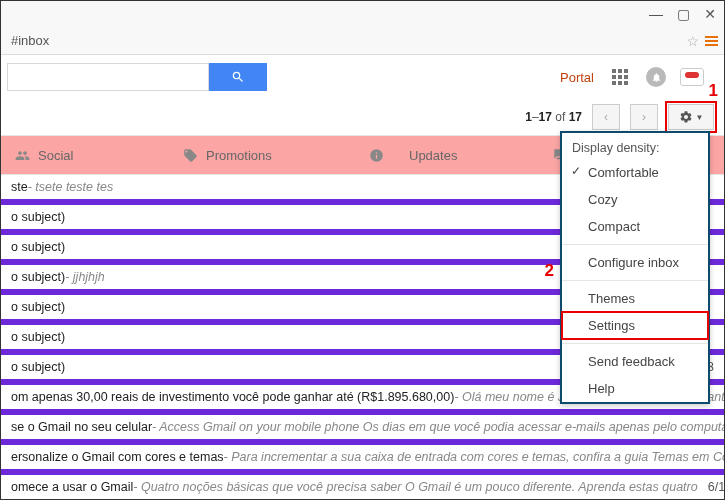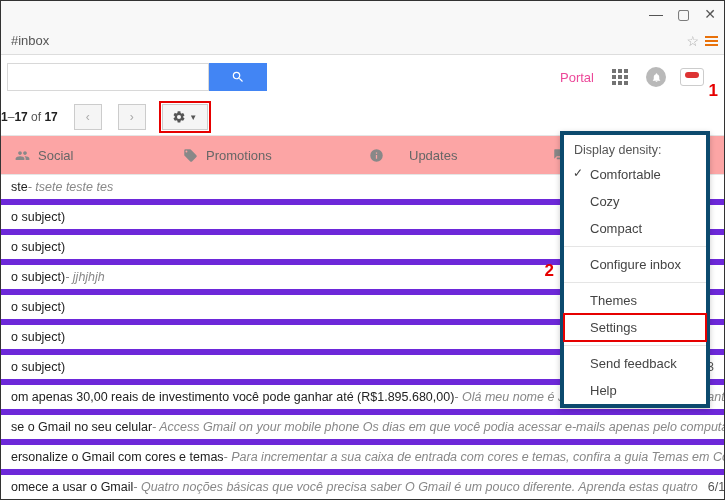--- a/index.html
+++ b/index.html
@@ -9,44 +9,44 @@
 .url-row { height: 28px; display: flex; align-items: center; padding: 0 6px; border-bottom: 1px solid #ddd; background: #f8f8f8; }
 .url-text { flex: 1; font-size: 13px; color: #555; padding-left: 4px; }
 .star { font-size: 14px; color: #aaa; margin: 0 6px; cursor: pointer; }
 .hamburger { display: flex; flex-direction: column; gap: 2px; cursor: pointer; }
 .hamburger div { width: 13px; height: 2px; background: #e8710a; }
 .toolbar-row { height: 44px; display: flex; align-items: center; padding: 8px 20px 8px 6px; }
 .search-input { width: 202px; height: 28px; border: 1px solid #d8d8d8; padding: 0 6px; font-size: 13px; }
 .search-btn { width: 58px; height: 28px; background: #4285f4; border: none; display: flex; align-items: center; justify-content: center; cursor: pointer; }
 .search-btn svg { width: 14px; height: 14px; fill: #fff; }
 .spacer { flex: 1; }
-.portal { font-size: 13px; color: #ec4899; margin-right: 18px; }
+.portal { font-size: 13px; color: #c2410c; margin-right: 18px; }
 .apps-grid { display: grid; grid-template-columns: repeat(3, 4px); grid-template-rows: repeat(3, 4px); gap: 2px; margin-right: 18px; cursor: pointer; }
 .apps-grid div { background: #737373; }
 .bell { width: 20px; height: 20px; border-radius: 50%; background: #b9b9b9; display: flex; align-items: center; justify-content: center; margin-right: 14px; cursor: pointer; }
 .bell svg { width: 11px; height: 11px; fill: #fff; }
 .avatar { width: 24px; height: 18px; background: #fff; border: 1px solid #ccc; border-radius: 3px; position: relative; cursor: pointer; }
 .avatar::after { content: ""; position: absolute; top: 3px; left: 4px; width: 14px; height: 6px; background: #d33; border-radius: 3px; }
-.pager-row { height: 36px; display: flex; align-items: center; justify-content: flex-start; padding-right: 10px; font-size: 12px; color: #555; gap: 16px; }
+.pager-row { height: 36px; display: flex; align-items: center; justify-content: flex-end; padding-right: 10px; font-size: 12px; color: #555; gap: 10px; }
 .pager-text b { color: #222; }
 .nav-btn { width: 28px; height: 26px; border: 1px solid #ccc; background: #f5f5f5; display: flex; align-items: center; justify-content: center; color: #aaa; cursor: pointer; }
 .gear-btn { width: 46px; height: 26px; border: 1px solid #ccc; background: #f5f5f5; display: flex; align-items: center; justify-content: center; gap: 3px; cursor: pointer; position: relative; }
 .gear-outline { position: absolute; top: -4px; left: -4px; right: -4px; bottom: -4px; border: 2px solid #e60000; pointer-events: none; }
 .cats { height: 40px; display: flex; align-items: center; border-top: 1px solid #e5e5e5; border-bottom: 1px solid #e5e5e5; background: #fca5a5; }
 .cat { display: flex; align-items: center; gap: 8px; font-size: 13px; color: #666; padding: 0 14px; height: 100%; }
 .cat.s { width: 168px; }
 .cat.p { width: 186px; }
 .cat.u { width: 184px; gap: 25px; }
 .cat svg { width: 15px; height: 15px; fill: #888; }
 .msgs { }
 .msg { height: 30px; display: flex; align-items: center; padding: 0 10px; border-bottom: 6px solid #6d28d9; font-size: 12.5px; color: #222; white-space: nowrap; overflow: hidden; }
 .msg .subj { color: #222; }
 .msg .prev { color: #888; font-style: italic; }
 .msg .date { margin-left: auto; color: #555; padding-left: 10px; }
-.menu { position: absolute; top: 130px; right: 14px; width: 150px; background: #fff; border: 4px solid #0c4a6e; box-shadow: 0 2px 6px rgba(0,0,0,0.2); font-size: 13px; color: #444; z-index: 10; }
+.menu { position: absolute; top: 130px; right: 14px; width: 150px; background: #fff; border: 2px solid #0c4a6e; box-shadow: 0 2px 6px rgba(0,0,0,0.2); font-size: 13px; color: #444; z-index: 10; }
 .menu .hdr { padding: 8px 10px 4px; color: #555; font-size: 12.5px; }
 .menu .item { padding: 6px 10px 6px 26px; position: relative; cursor: pointer; }
 .menu .item.sel::before { content: "✓"; position: absolute; left: 9px; top: 5px; font-size: 12px; }
 .menu hr { border: none; border-top: 1px solid #e5e5e5; margin: 4px 0; }
 .menu .item.hl { outline: 2px solid #e60000; outline-offset: -1px; }
 .anno { position: absolute; color: #e60000; font-size: 17px; font-weight: bold; z-index: 20; }
 .anno.a1 { top: 80px; right: 6px; }
 .anno.a2 { top: 260px; right: 170px; }
 </style>
 </head>

